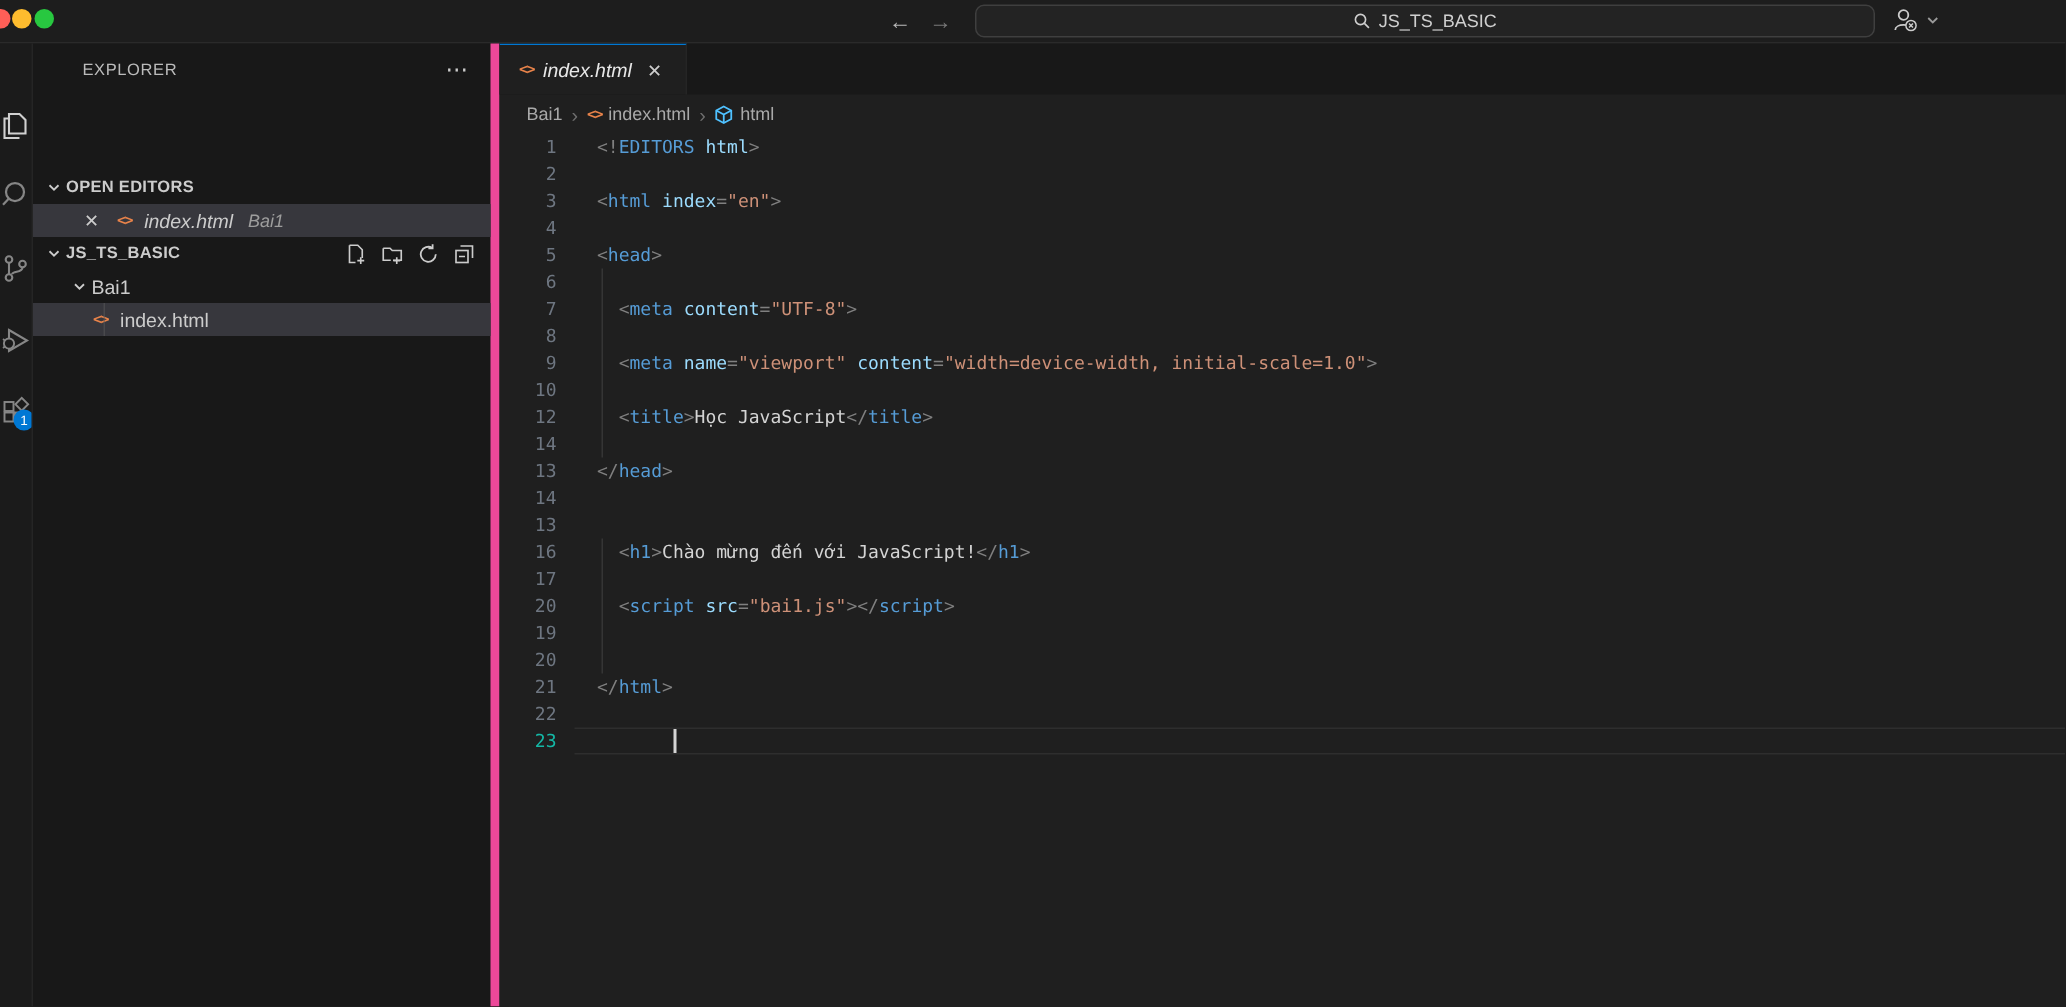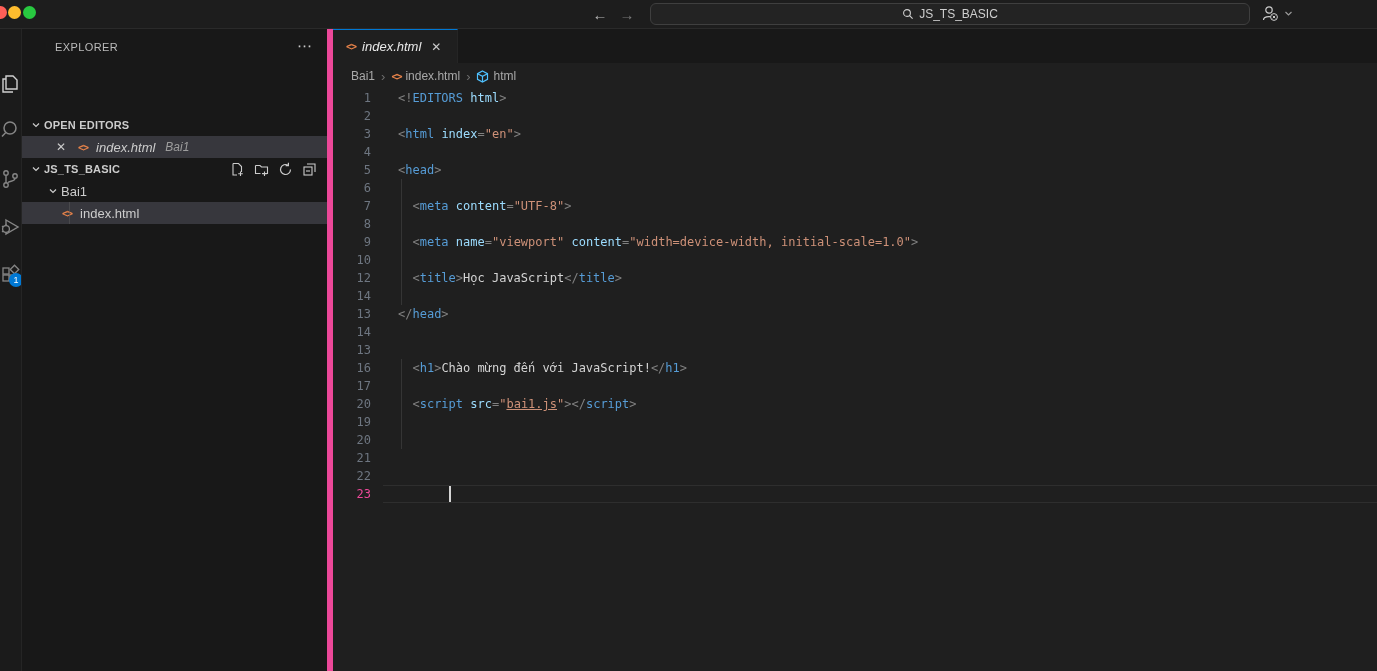--- a/index.html
+++ b/index.html
@@ -63,29 +63,29 @@
   .breadcrumbs { position:absolute; left:0; top:34px; width:100%; height:26px;
     display:flex; align-items:center; gap:6px; padding-left:18px;
     font-size:12px; color:#a9a9a9; }
   .bc-sep { color:#6e6e6e; font-size:13px; }
   .bc-item { display:flex; align-items:center; gap:4px; }
 
   .codearea { position:absolute; left:0; top:60px; right:0; bottom:0;
     font-family:"DejaVu Sans Mono", monospace; font-size:12px; }
   .gutter { position:absolute; left:0; top:0; width:38px; text-align:right; color:#6e7681; }
   .gutter .ln { height:18px; line-height:18px; }
-  .gutter .ln.active { color:#ec4899; }
+  .gutter .ln.active { color:#14b8a6; }
   .code { position:absolute; left:65px; top:0; right:0; color:#d4d4d4; }
   .code .cl { height:18px; line-height:18px; white-space:pre; }
   .tok-pun  { color:#808080; }
   .tok-tag  { color:#569cd6; }
   .tok-attr { color:#9cdcfe; }
   .tok-str  { color:#ce9178; }
   .tok-txt  { color:#d4d4d4; }
-  .tok-link { color:#ce9178; text-decoration:underline; }
+  .tok-link { color:#ce9178; }
   .indentguide { position:absolute; width:1px; background:rgba(255,255,255,0.10); left:68px; }
   .ig1 { top:90px; height:126px; }
   .ig2 { top:270px; height:90px; }
   .curline { position:absolute; left:50px; right:0; top:396px; height:18px;
     border-top:1px solid rgba(255,255,255,0.07); border-bottom:1px solid rgba(255,255,255,0.07); }
   .cursor { position:absolute; left:116px; top:397px; width:1.5px; height:16px; background:#d4d4d4; }
 
   svg { display:block; }
 </style>
 </head>
@@ -317,19 +317,20 @@
             <div class="cl"><span class="tok-txt">  </span><span class="tok-pun">&lt;</span><span class="tok-tag">title</span><span class="tok-pun">&gt;</span><span class="tok-txt">Học JavaScript</span><span class="tok-pun">&lt;/</span><span class="tok-tag">title</span><span class="tok-pun">&gt;</span></div>
             <div class="cl"></div>
             <div class="cl"><span class="tok-pun">&lt;/</span><span class="tok-tag">head</span><span class="tok-pun">&gt;</span></div>
             <div class="cl"></div>
             <div class="cl"></div>
             <div class="cl"><span class="tok-txt">  </span><span class="tok-pun">&lt;</span><span class="tok-tag">h1</span><span class="tok-pun">&gt;</span><span class="tok-txt">Chào mừng đến với JavaScript!</span><span class="tok-pun">&lt;/</span><span class="tok-tag">h1</span><span class="tok-pun">&gt;</span></div>
             <div class="cl"></div>
             <div class="cl"><span class="tok-txt">  </span><span class="tok-pun">&lt;</span><span class="tok-tag">script</span><span class="tok-txt"> </span><span class="tok-attr">src</span><span class="tok-pun">=</span><span class="tok-str">"</span><span class="tok-link">bai1.js</span><span class="tok-str">"</span><span class="tok-pun">&gt;</span><span class="tok-pun">&lt;/</span><span class="tok-tag">script</span><span class="tok-pun">&gt;</span></div>
             <div class="cl"></div>
             <div class="cl"></div>
+            <div class="cl"><span class="tok-pun">&lt;/</span><span class="tok-tag">html</span><span class="tok-pun">&gt;</span></div>
           </div>
         <div class="cursor"></div>
       </div>
     </div>
 
   </div>
 </div>
 
 </body></html>

